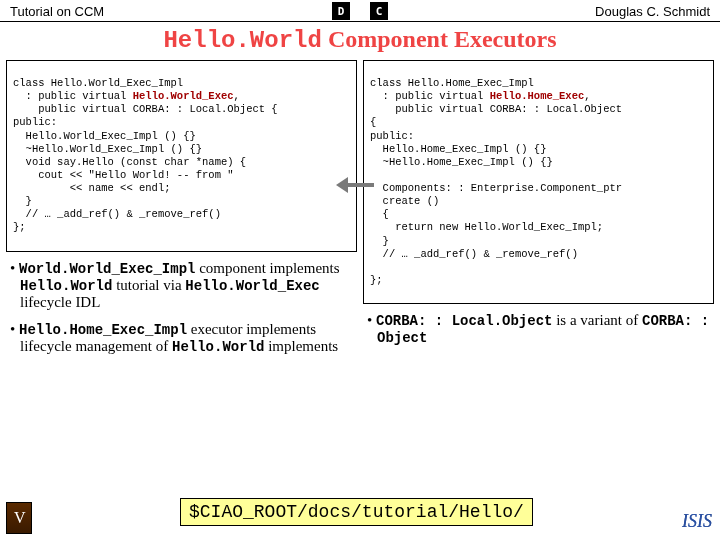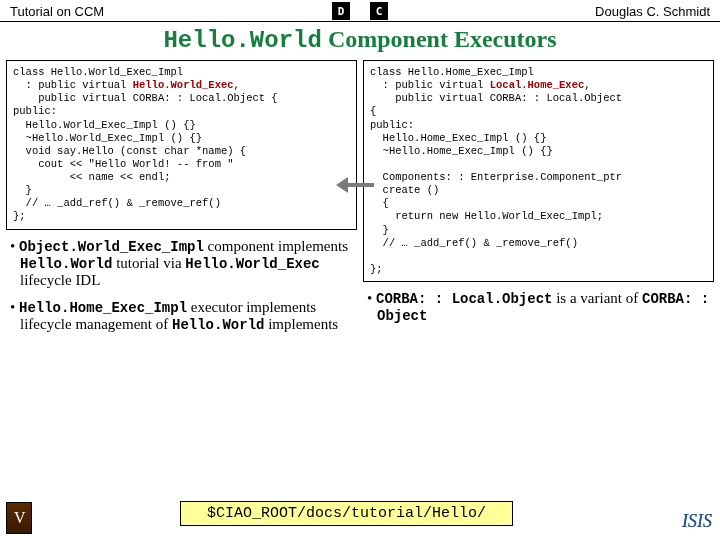--- a/index.html
+++ b/index.html
@@ -46,40 +46,40 @@
   .doc-white {
     width: 18px;
     height: 18px;
     background: #fff;
     display: inline-block;
   }
   .title {
     text-align: center;
     font-size: 24px;
     font-weight: bold;
-    color: #15803d;
+    color: #ef4444;
     padding: 4px 0 6px 0;
     font-family: "Times New Roman", serif;
   }
   .title .mono {
     font-family: "Courier New", monospace;
     font-weight: bold;
   }
   .columns {
     display: flex;
     padding: 0 6px;
     gap: 6px;
     position: relative;
   }
   .col {
     width: 50%;
   }
   .code-box {
     border: 1px solid #000;
-    padding: 5px 6px;
+    padding: 16px 6px;
     font-family: "Courier New", monospace;
     font-size: 10.5px;
     line-height: 1.25;
     white-space: pre;
     margin-bottom: 8px;
   }
   .hl-red { color: #a00000; font-weight: bold; }
   .bullets {
     font-family: "Times New Roman", serif;
     font-size: 15px;
@@ -111,22 +111,22 @@
     border-bottom: 8px solid transparent;
     border-right: 12px solid #7a7a7a;
   }
   .path-box {
     position: absolute;
     left: 180px;
     bottom: 14px;
     background: #ffff99;
     border: 1px solid #000;
     font-family: "Courier New", monospace;
-    font-size: 15px;
-    padding: 3px 26px;
+    font-size: 18px;
+    padding: 3px 8px;
   }
   .footer-left {
     position: absolute;
     left: 6px;
     bottom: 6px;
     width: 26px;
     height: 32px;
     background: linear-gradient(#5a2a00,#3a1a00);
     border: 1px solid #000;
   }
@@ -178,27 +178,27 @@
 public:
   Hello.World_Exec_Impl () {}
   ~Hello.World_Exec_Impl () {}
   void say.Hello (const char *name) {
     cout &lt;&lt; "Hello World! -- from "
          &lt;&lt; name &lt;&lt; endl;
   }
   // … _add_ref() &amp; _remove_ref()
 };</span></div>
     <ul class="bullets">
-      <li>• <span class="mono-inline">Object.World_Exec_Impl</span><span> component implements </span><span class="mono-inline">Hello.World</span><span> tutorial via </span><span class="mono-inline">Hello.World_Exec</span><span> lifecycle IDL</span></li>
+      <li>• <span class="mono-inline">World.World_Exec_Impl</span><span> component implements </span><span class="mono-inline">Hello.World</span><span> tutorial via </span><span class="mono-inline">Hello.World_Exec</span><span> lifecycle IDL</span></li>
       <li>• <span class="mono-inline">Hello.Home_Exec_Impl</span><span> executor implements lifecycle management of </span><span class="mono-inline">Hello.World</span><span> implements</span></li>
     </ul>
   </div>
   <div class="col">
     <div class="code-box"><span>class Hello.Home_Exec_Impl
-  : public virtual </span><span class="hl-red">Local.Home_Exec</span><span>,
+  : public virtual </span><span class="hl-red">Hello.Home_Exec</span><span>,
     public virtual CORBA: : Local.Object
 {
 public:
   Hello.Home_Exec_Impl () {}
   ~Hello.Home_Exec_Impl () {}
 
   Components: : Enterprise.Component_ptr
   create ()
   {
     return new Hello.World_Exec_Impl;

